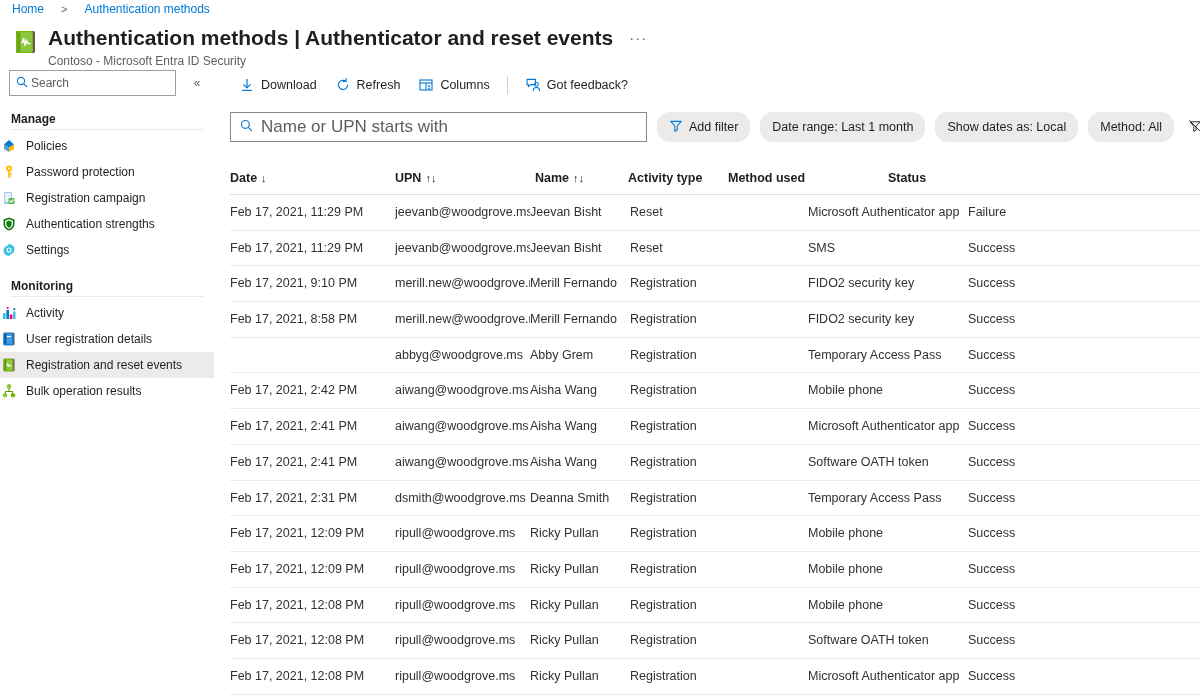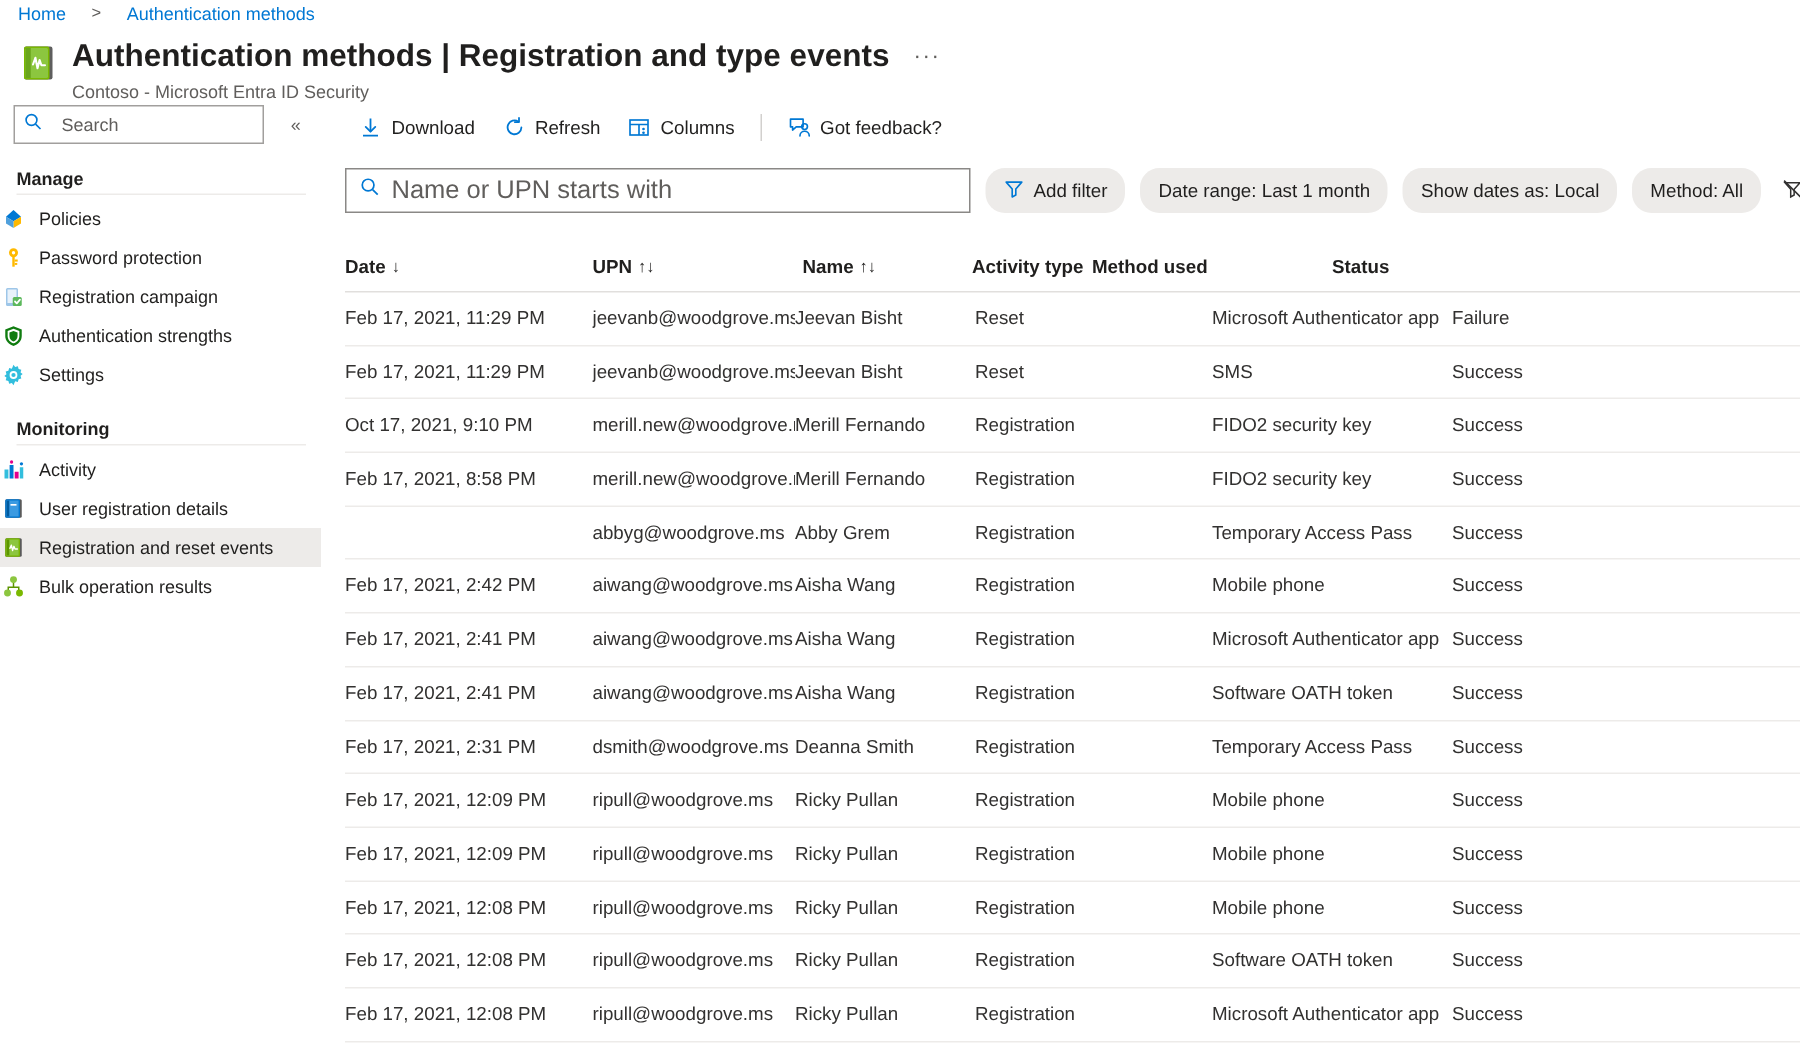--- a/index.html
+++ b/index.html
@@ -48,21 +48,21 @@
 
   
   .leftnav { position: absolute; left: 0; top: 70px; width: 214px; }
   .search-row {
     display: flex; align-items: center;
     padding-left: 9px; padding-right: 6px; gap: 4px;
   }
   .search-box {
     width: 170px; height: 26px;
     border: 1px solid #a19f9d; background: #fff;
-    display: flex; align-items: center; padding: 0 6px; gap: 13px;
+    display: flex; align-items: center; padding: 0 6px; gap: 3px;
   }
   .search-box .ph { font-size: 12px; color: #605e5c; }
   .collapse-btn {
     width: 22px; height: 22px; margin-left: 6px;
     display: flex; align-items: center; justify-content: center;
     color: #605e5c; font-size: 12px; cursor: pointer;
   }
   .nav-group-title {
     font-size: 12px; font-weight: 700; color: #201f1e;
     padding: 0 0 3px 11px; margin-top: 16px;
@@ -123,21 +123,21 @@
   .hdr .cell {
     line-height: 20px; font-weight: 700; color: #201f1e; font-size: 12.5px;
     display: flex; align-items: center; gap: 4px;
   }
   .sort-glyph { font-size: 11px; color: #201f1e; font-weight: 400; }
   .row-line { position: absolute; left: 0; right: 0; bottom: 0; height: 1px; background: #edebe9; }
   .hdr-line { position: absolute; left: 0; right: 0; bottom: 0; height: 1px; background: #e1dfdd; }
   .c-date  { left: 0px;   width: 140px; }
   .c-upn   { left: 165px; width: 135px; }
   .c-name  { left: 300px; width: 104px; }
-  .c-act   { left: 400px; width: 100px; margin-left: 20px; }
+  .c-act   { left: 400px; width: 100px; }
   .c-meth  { left: 578px; width: 155px; }
   .c-stat  { left: 738px; width: 110px; }
   .hdr .c-meth { left: 498px; }
   .hdr .c-stat { left: 658px; }
   .hdr .c-name { left: 305px; }
   .hdr .c-act  { left: 398px; }
 </style>
 </head>
 <body>
 
@@ -152,21 +152,21 @@
     <svg width="28" height="28" viewBox="0 0 28 28">
       <rect x="4" y="3" width="19" height="22" rx="1.5" fill="#5e5e5e"></rect>
       <rect x="4" y="3" width="17" height="22" rx="1.5" fill="#7ab800"></rect>
       <rect x="5" y="4" width="15" height="20" rx="1" fill="#8cc63f"></rect>
       <rect x="5" y="4" width="3.5" height="20" fill="#6aa51c"></rect>
       <path d="M10 15 L11.6 10.5 L13 17.5 L14.4 12 L15.6 15.5 L18 15.5" fill="none" stroke="#ffffff" stroke-width="1.4" stroke-linejoin="round" stroke-linecap="round"></path>
     </svg>
   </span>
   <span class="title-texts">
     <span class="page-title-line">
-      <span class="page-title">Authentication methods | Registration and type events</span>
+      <span class="page-title">Authentication methods | Authenticator and reset events</span>
       <span class="title-ellipsis">···</span>
     </span>
     <span class="page-subtitle">Contoso - Microsoft Entra ID Security</span>
   </span>
 </div>
 
 <div class="leftnav">
 
   <div class="search-row">
     <div class="search-box">
@@ -422,21 +422,21 @@
       <div class="grid-row body-row">
         <div class="cell c-date">Feb 17, 2021, 11:29 PM</div>
         <div class="cell c-upn">jeevanb@woodgrove.ms</div>
         <div class="cell c-name">Jeevan Bisht</div>
         <div class="cell c-act">Reset</div>
         <div class="cell c-meth">SMS</div>
         <div class="cell c-stat">Success</div>
         <div class="row-line"></div>
       </div>
       <div class="grid-row body-row">
-        <div class="cell c-date">Oct 17, 2021, 9:10 PM</div>
+        <div class="cell c-date">Feb 17, 2021, 9:10 PM</div>
         <div class="cell c-upn">merill.new@woodgrove.ms</div>
         <div class="cell c-name">Merill Fernando</div>
         <div class="cell c-act">Registration</div>
         <div class="cell c-meth">FIDO2 security key</div>
         <div class="cell c-stat">Success</div>
         <div class="row-line"></div>
       </div>
       <div class="grid-row body-row">
         <div class="cell c-date">Feb 17, 2021, 8:58 PM</div>
         <div class="cell c-upn">merill.new@woodgrove.ms</div>

